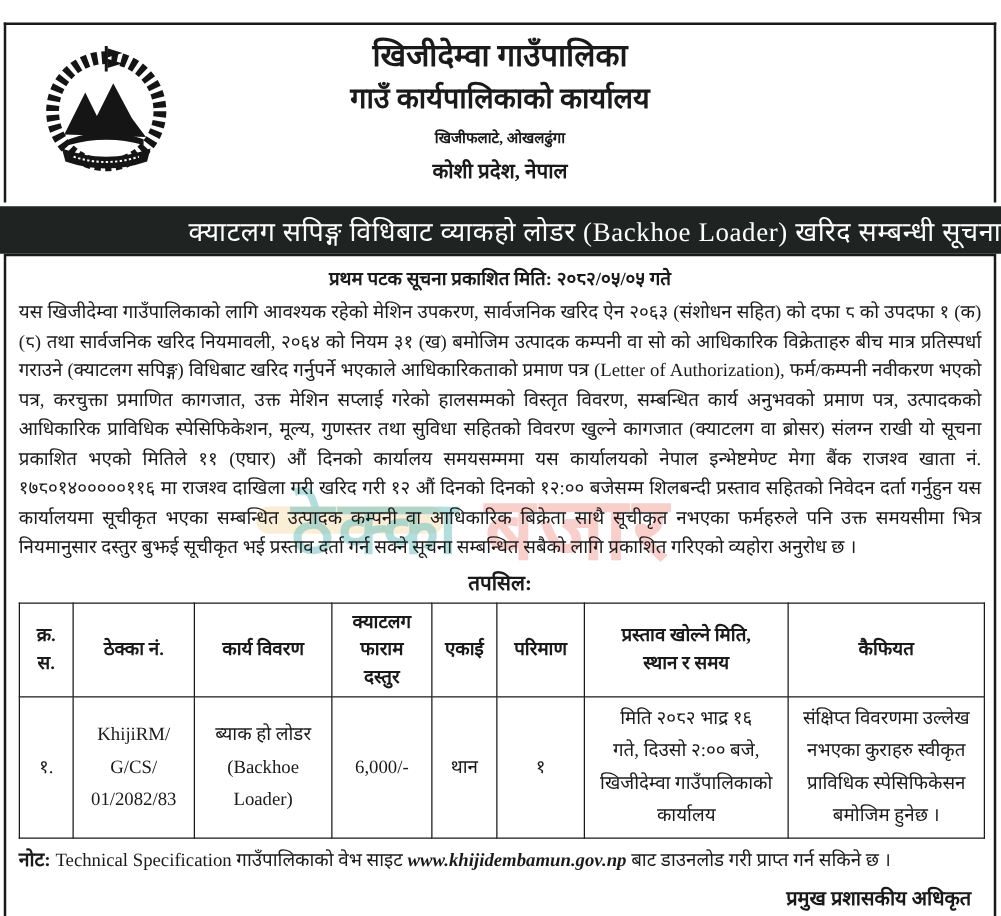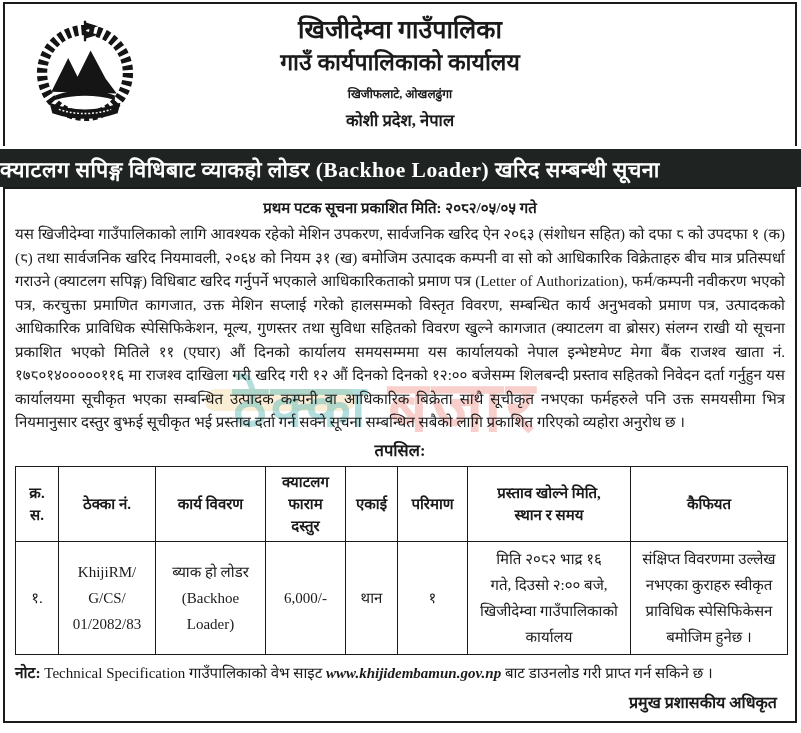--- a/index.html
+++ b/index.html
@@ -1,34 +1,34 @@
 <!DOCTYPE html>
 <html lang="ne"><head>
 <meta charset="utf-8">
 <style>
   html,body{margin:0;padding:0;}
   body{
     width:801px;height:733px;position:relative;background:#ffffff;
     font-family:"Liberation Serif","DejaVu Serif",serif;color:#1a1a1a;
     overflow:hidden;
   }
-  .doc{position:absolute;left:3px;top:2px;width:794px;}
+  .doc{position:absolute;left:3px;top:18px;width:794px;}
   .header-box{
     box-sizing:border-box;border:2px solid #1a1a1a;border-bottom:none;
     height:144px;position:relative;text-align:center;
   }
   .emblem{position:absolute;left:24px;top:14px;width:112px;height:110px;}
   .hline1{font-size:25px;font-weight:bold;padding-top:10px;line-height:32px;}
   .hline2{font-size:23px;font-weight:bold;line-height:34px;}
   .hline3{font-size:12px;font-weight:bold;line-height:28px;}
   .hline4{font-size:16.5px;font-weight:bold;line-height:26px;}
   .banner{
     position:absolute;left:-3px;top:147px;width:801px;height:38px;
-    background:#1f2422;color:#ffffff;display:flex;align-items:center;justify-content:flex-start;
-    font-size:21.5px;font-weight:bold;letter-spacing:.5px;white-space:nowrap;
+    background:#1f2422;color:#ffffff;display:flex;align-items:center;justify-content:flex-end;
+    font-size:21.5px;font-weight:normal;letter-spacing:.5px;white-space:nowrap;
   }
   .body-box{
     box-sizing:border-box;border:2px solid #1a1a1a;
     position:absolute;left:0;top:185px;width:794px;height:536px;
     padding:6px 10px 0 10px;overflow:hidden;
   }
   .subtitle{font-size:15px;font-weight:bold;text-align:center;line-height:26px;position:relative;z-index:2;}
   .paragraph{
     font-size:15px;line-height:23.5px;text-align:justify;margin-top:2px;
     position:relative;z-index:2;

